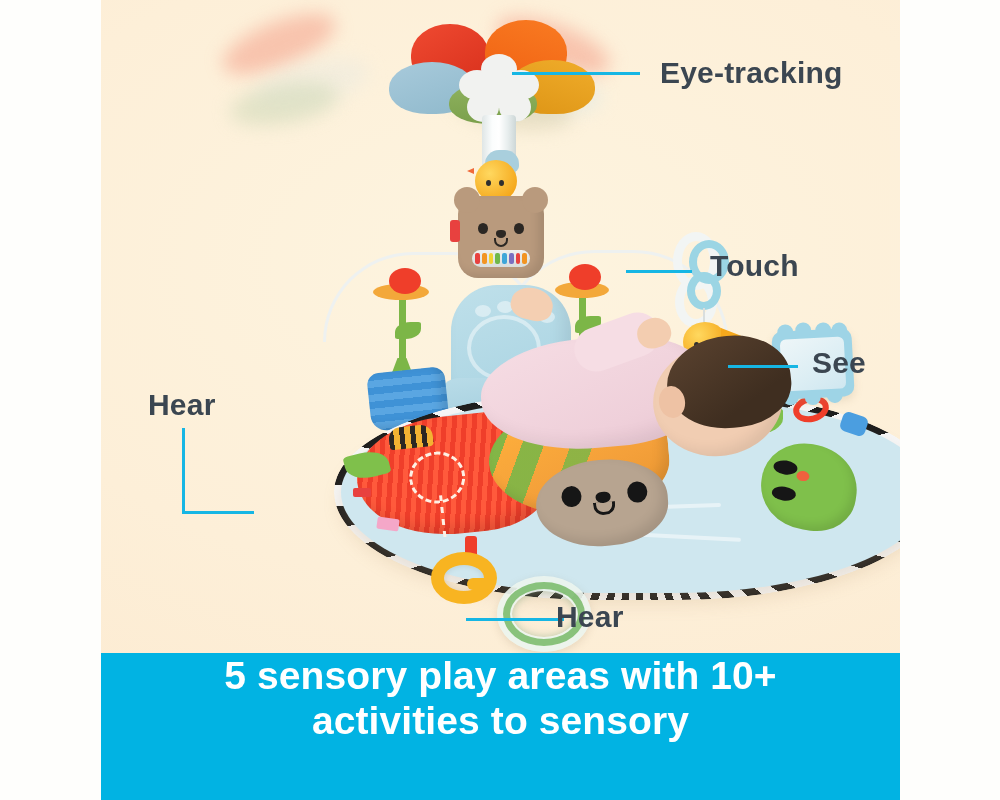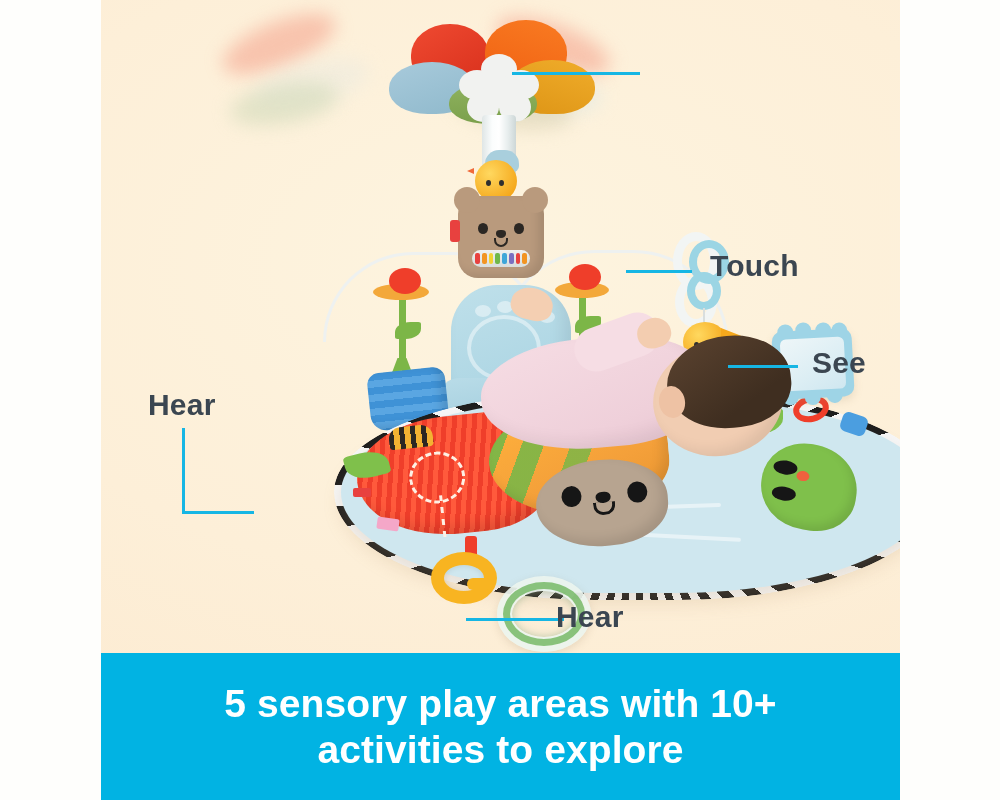--- a/index.html
+++ b/index.html
@@ -13,21 +13,21 @@
     position:absolute; left:101px; top:0; width:799px; height:653px;
     background:
       radial-gradient(120% 90% at 50% 40%, #fdf4df 0%, #fdefd8 55%, #fcead0 100%);
     overflow:hidden;
   }
 
   
   #banner{
     position:absolute; left:101px; top:653px; width:799px; height:147px;
     background:#01b3e3; color:#ffffff;
-    display:flex; align-items:center; justify-content:center; text-align:center;
+    display:flex; justify-content:center; text-align:center;
   }
   #banner .btext{
     font-size:39px; font-weight:700; line-height:1.16; letter-spacing:.1px;
     padding:0 40px;
   }
 
   
   .callout{
     position:absolute; color:#3b4651; font-size:30px; font-weight:600;
     letter-spacing:.2px; white-space:nowrap;
@@ -399,34 +399,35 @@
       <div id="babyHand"></div>
       <div id="babyFoot"></div>
       <div id="babyHead"></div>
       <div id="babyHair"></div>
       <div id="babyEar"></div>
     </div>
 
   </div>
 
   <div class="leader h" style="left:512px;top:72px;width:128px;"></div>
+  <div class="callout" style="left:660px;top:56px;">Eye-tracking</div>
 
   <div class="leader h" style="left:626px;top:270px;width:66px;"></div>
   <div class="callout" style="left:710px;top:249px;">Touch</div>
 
   <div class="leader h" style="left:728px;top:365px;width:70px;"></div>
   <div class="callout" style="left:812px;top:346px;">See</div>
 
   <div class="leader v" style="left:182px;top:428px;height:86px;"></div>
   <div class="leader h" style="left:182px;top:511px;width:72px;"></div>
   <div class="callout" style="left:148px;top:388px;">Hear</div>
 
   <div class="leader h" style="left:466px;top:618px;width:98px;"></div>
   <div class="callout" style="left:556px;top:600px;">Hear</div>
 
   <div id="banner">
     <div class="btext">
       <span>5 sensory play areas with 10+</span><br>
-      <span>activities to explore</span>
+      <span>activities to sensory</span>
     </div>
   </div>
 
 </div>
 
 </body></html>

